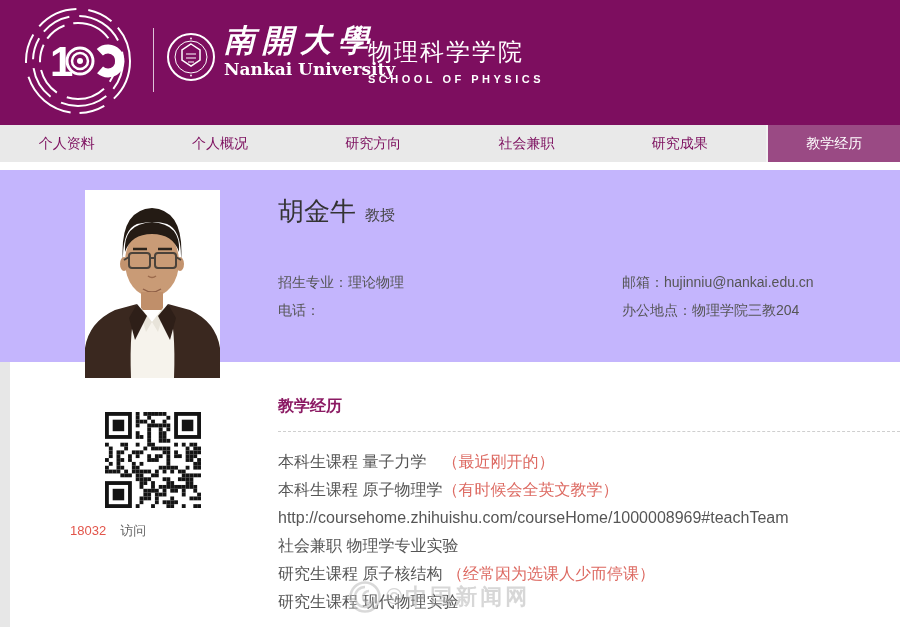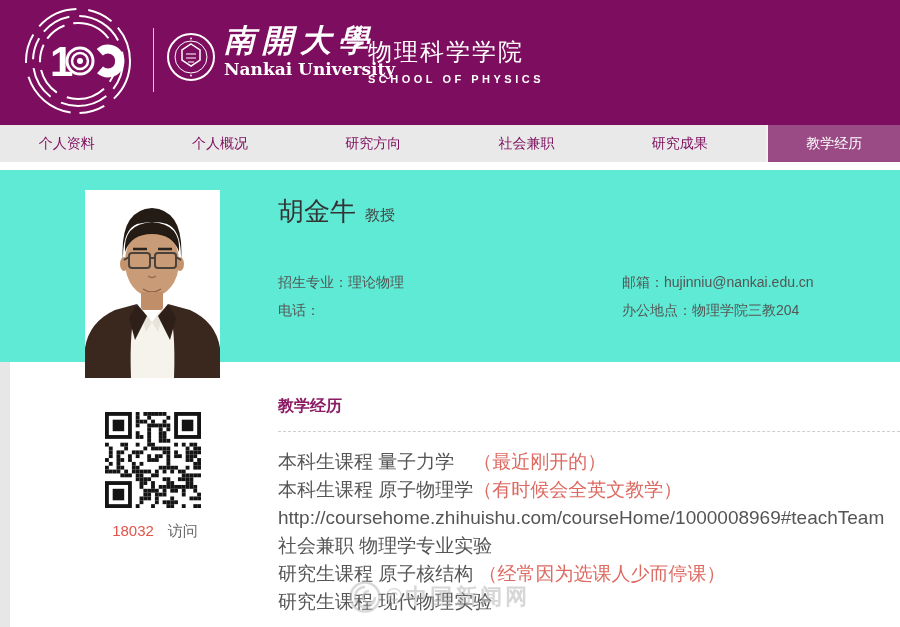--- a/index.html
+++ b/index.html
@@ -17,41 +17,41 @@
   .uni-zh { position:absolute; left:224px; top:20px; font-family:"DejaVu Serif", serif; font-style:italic; font-weight:bold; font-size:31px; letter-spacing:7px; white-space:nowrap; }
   .uni-en { position:absolute; left:224px; top:59px; font-family:"DejaVu Serif", serif; font-weight:bold; font-size:17px; white-space:nowrap; }
   .school { position:absolute; left:368px; top:36px; }
   .school-zh { font-size:24px; letter-spacing:2px; white-space:nowrap; }
   .school-en { font-size:11px; font-weight:bold; letter-spacing:3.5px; margin-top:5px; white-space:nowrap; }
   
   .nav { height:37px; background:#e9e9e9; display:flex;gap:20px; }
   .tab { width:150px; display:flex; align-items:center; justify-content:center; font-size:14px; color:#7d105f; cursor:pointer; }
   .tab.active { background:#9a4a84; color:#fff; border-left:2px solid #f2f2f2; }
   
-  .profile { position:relative; margin-top:8px; height:192px; background:#5eead4; }
+  .profile { position:relative; margin-top:8px; height:192px; background:#c4b5fd; }
   .photo { position:absolute; left:85px; top:20px; width:135px; height:188px; background:#fff; z-index:2; }
   .name-row { position:absolute; left:278px; top:24px; }
   .person-name { font-size:26px; color:#333; }
   .person-title { font-size:15px; color:#444; margin-left:9px; }
   .fields { position:absolute; top:98px; font-size:14px; color:#555; line-height:28px; }
   .fields.left { left:278px; }
   .fields.right { left:622px; }
   .field-label { color:#555; }
   .field-value { color:#555; }
   
   .content-outer { background:#e7e7e7; height:265px; }
   .card { position:relative; margin-left:10px; height:265px; background:#fff; }
   .qr { position:absolute; left:95px; top:50px; width:96px; height:96px; }
-  .visits { position:absolute; left:60px; top:160px; width:170px; text-align:center; font-size:15px; white-space:nowrap; }
+  .visits { position:absolute; left:60px; top:160px; width:170px; text-align:left; font-size:13px; white-space:nowrap; }
   .visits-count { color:#e2544a; }
   .visits-label { color:#666; margin-left:14px; }
   .main { position:absolute; left:268px; top:34px; right:0; }
   .section-title { font-size:16px; font-weight:bold; color:#8b1a63; padding-bottom:14px; border-bottom:1px dashed #cfcfcf; }
   .courses { margin-top:16px; }
-  .course-line { font-size:19px; color:#555; line-height:28px; white-space:nowrap; }
+  .course-line { font-size:16px; color:#555; line-height:28px; white-space:nowrap; }
   .note { color:#dd6a62; }
   .watermark { position:absolute; left:338px; top:218px; display:flex; align-items:center; gap:4px; opacity:.5; z-index:3; pointer-events:none; }
   .wm-text { font-size:22px; letter-spacing:3px; color:#b0b0b0; font-weight:bold; white-space:nowrap; }
 </style>
 </head>
 <body>
 
 <div class="header">
   <div class="logo100">
     <svg width="128" height="115" viewBox="0 0 128 115">

